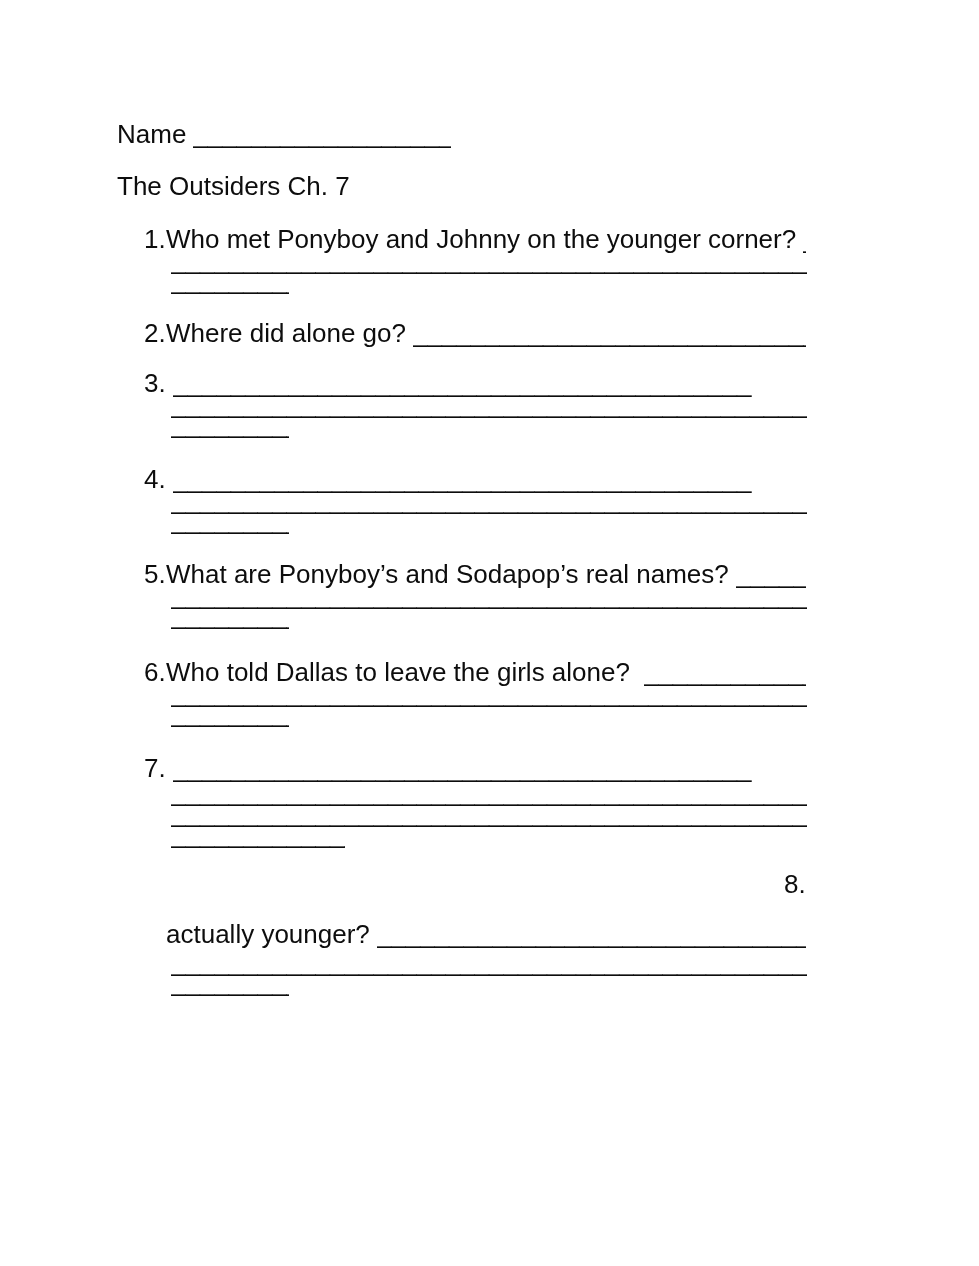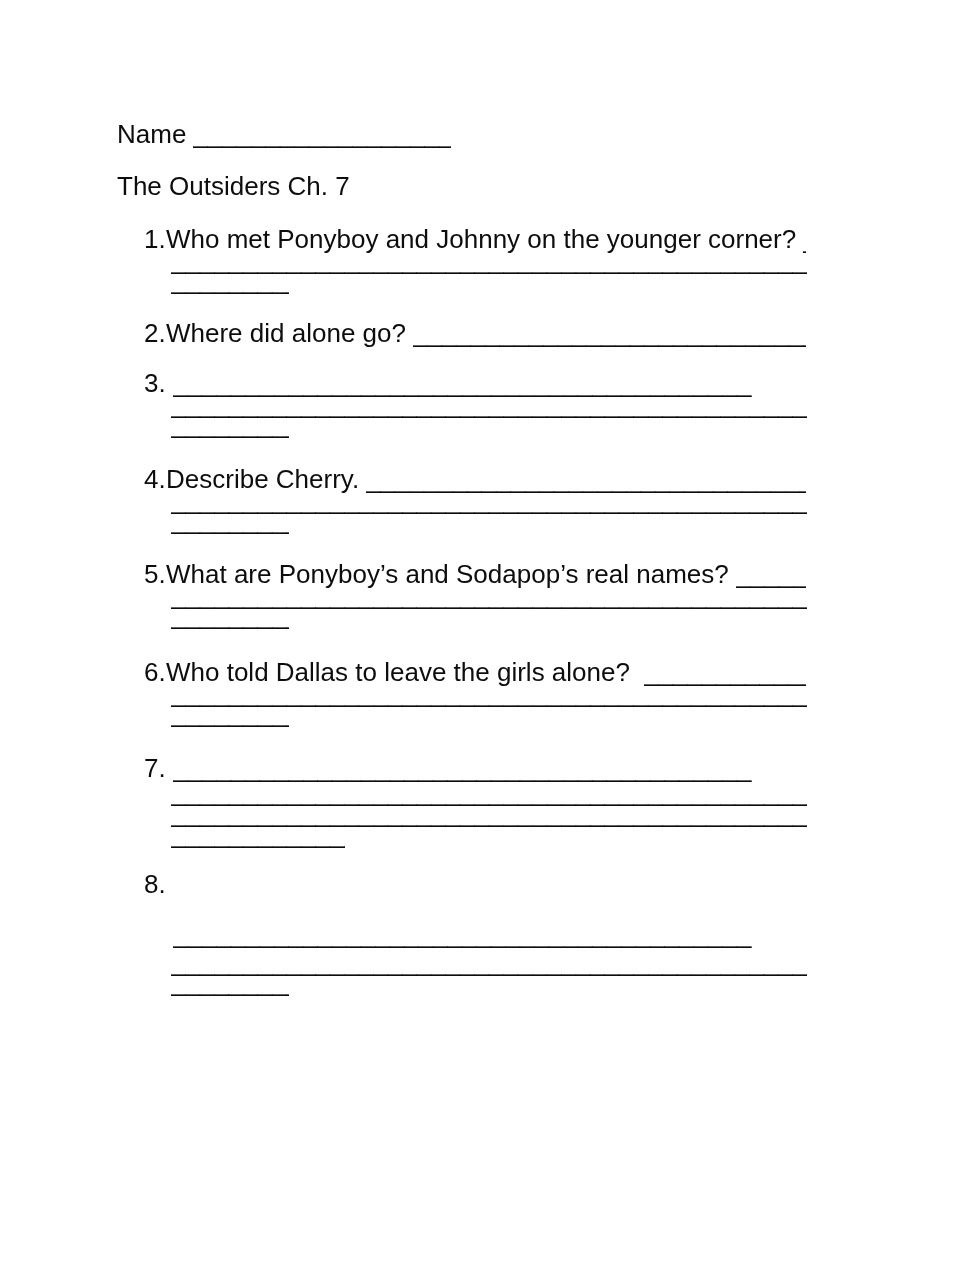--- a/index.html
+++ b/index.html
@@ -6,21 +6,21 @@
   .page{
     position:relative;
     width:979px;height:1266px;
     background:#ffffff;
     color:#0d0d0d;
     font-family:"Liberation Sans","DejaVu Sans",sans-serif;
     font-size:26px;
     line-height:30px;
     overflow:hidden;
   }
-  .line{position:absolute;left:117px;white-space:nowrap;}
+  .line{position:absolute;left:117px;white-space:nowrap;justify-content:flex-end;}
   
   .qline{left:144px;width:662px;display:flex;overflow:hidden;}
   .num{flex:0 0 22px;}
   .qtext{flex:0 0 auto;white-space:pre;}
   .fill{flex:1 1 0;min-width:0;overflow:hidden;white-space:nowrap;margin-left:7px;}
   
   .name-line{display:flex;width:334px;overflow:hidden;}
   
   .blank{left:171px;height:30px;overflow:hidden;white-space:nowrap;}
   .w-full{width:636px;}
@@ -57,21 +57,20 @@
 
   <div class="line qline" style="top:368px">
     <span class="num">3.</span>
     <span class="fill">________________________________________</span>
   </div>
   <div class="line blank w-full" style="top:389px">______________________________________________</div>
   <div class="line blank w-short" style="top:409px">_________</div>
 
   <div class="line qline" style="top:464px">
     <span class="num">4.</span>
-    <span class="qtext">Describe Cherry.</span>
     <span class="fill">________________________________________</span>
   </div>
   <div class="line blank w-full" style="top:485px">______________________________________________</div>
   <div class="line blank w-short" style="top:505px">_________</div>
 
   <div class="line qline" style="top:559px">
     <span class="num">5.</span>
     <span class="qtext">What are Ponyboy’s and Sodapop’s real names?</span>
     <span class="fill">________________________________________</span>
   </div>
@@ -91,18 +90,19 @@
     <span class="fill">________________________________________</span>
   </div>
   <div class="line blank w-full" style="top:777px">______________________________________________</div>
   <div class="line blank w-full" style="top:798px">______________________________________________</div>
   <div class="line blank w-med" style="top:819px">_____________</div>
 
   <div class="line qline" style="top:869px">
     <span class="num">8.</span>
   </div>
   <div class="line l2" style="top:919px">
+    <span class="qtext">actually younger?</span>
     <span class="fill">________________________________________</span>
   </div>
   <div class="line blank w-full" style="top:947px">______________________________________________</div>
   <div class="line blank w-short" style="top:967px">_________</div>
 
 </div>
 
 </body></html>

